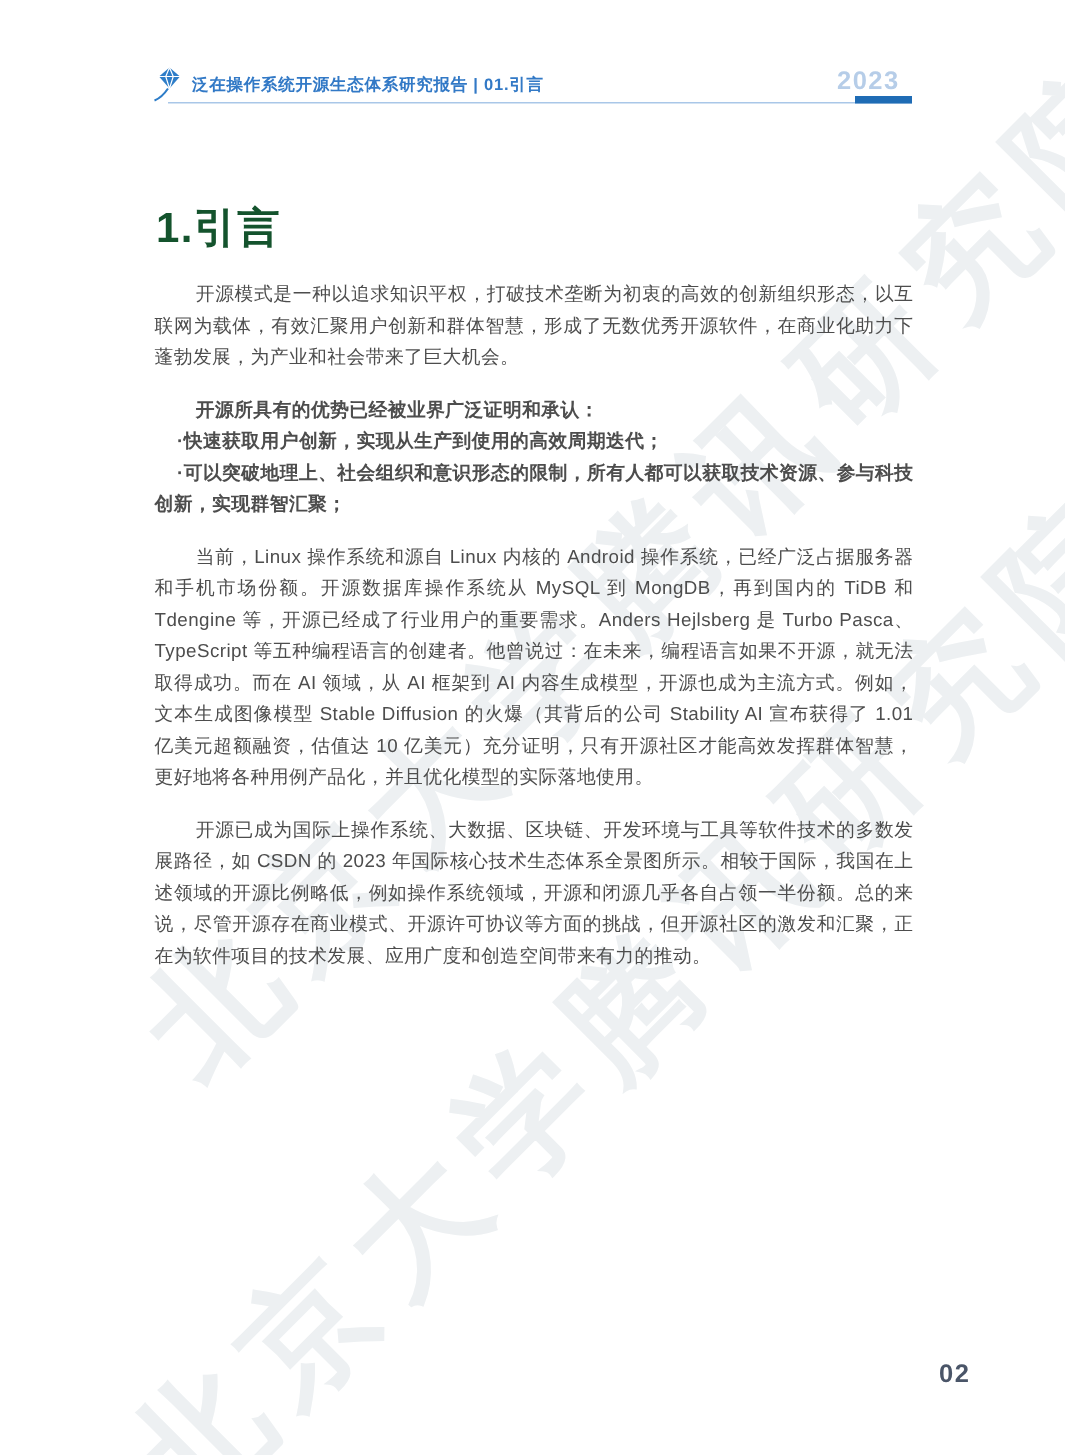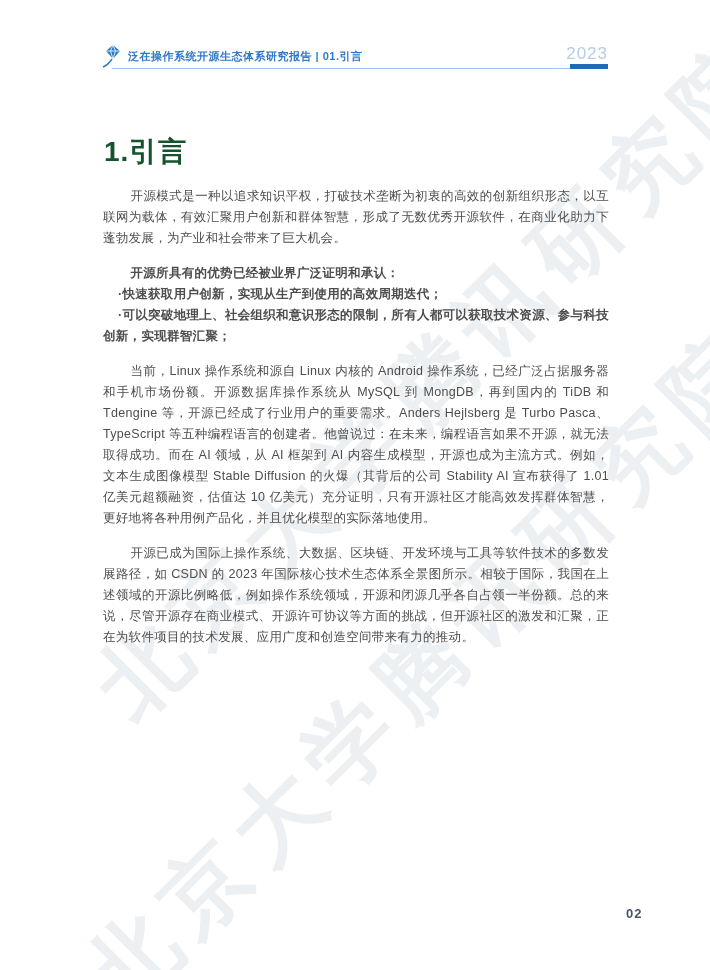--- a/index.html
+++ b/index.html
@@ -39,22 +39,22 @@
   .header-title {
     position: absolute; left: 128px; top: 49px;
     font-size: 11px; font-weight: 700; color: #3279c6; letter-spacing: 0.5px;
   }
   .header-line {
     position: absolute; left: 112px; top: 68px; width: 496px; height: 1px;
     background: #a9c7e8;
   }
   .header-year {
     position: absolute; left: 558px; top: 44px; width: 50px;
-    text-align: right;
-    font-size: 17px; font-weight: 400; color: #b6cde8; letter-spacing: 1px;
+    text-align: left;
+    font-size: 17px; font-weight: 700; color: #b6cde8; letter-spacing: 1px;
   }
   .year-bar {
     position: absolute; left: 570px; top: 64px; width: 38px; height: 5px;
     background: #1f6cb5;
   }
 
   
   .section-heading {
     position: absolute; z-index: 2; left: 104px; top: 133px;
     font-size: 28px; font-weight: 700; color: #14532d; letter-spacing: 1px;
@@ -69,21 +69,21 @@
     letter-spacing: 0.3px;
   }
   .content p.para { text-indent: 2.2em; margin-bottom: 14px; }
   .content p.lead { text-indent: 2.2em; margin-bottom: 0; }
   .content p.bullet { text-indent: 1.2em; margin-bottom: 0; }
   .content .list-block { margin-bottom: 14px; font-weight: bold; }
 
   
   .page-number {
     position: absolute; z-index: 2; left: 626px; top: 906px;
-    font-size: 13px; font-weight: 600; color: #4a5568; letter-spacing: 1px;
+    font-size: 17px; font-weight: 600; color: #4a5568; letter-spacing: 1px;
   }
 </style>
 </head>
 <body>
 
 <div id="page">
 
   <div class="watermark" id="wm-a">北京大学腾讯研究院</div>
   <div class="watermark" id="wm-b">北京大学腾讯研究院</div>
 

